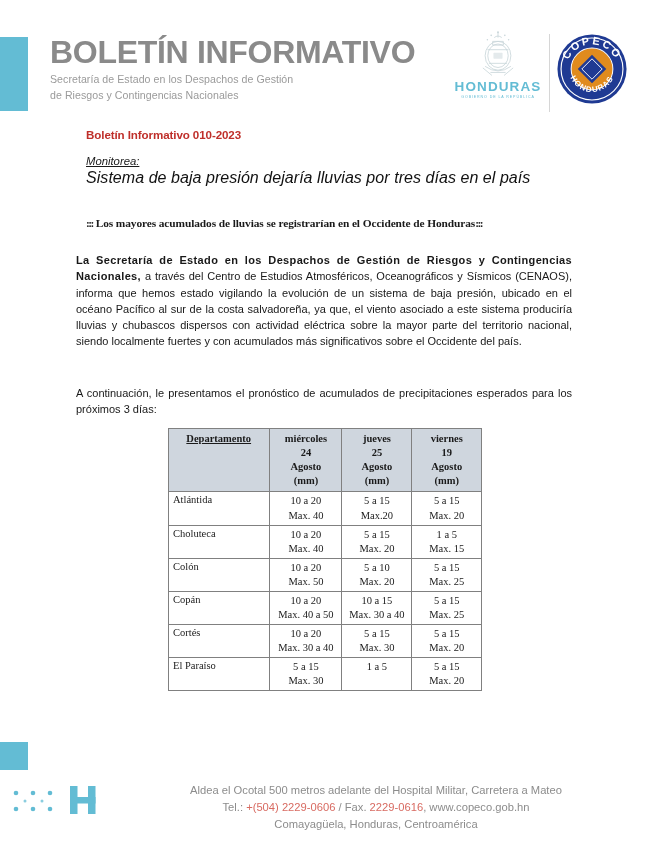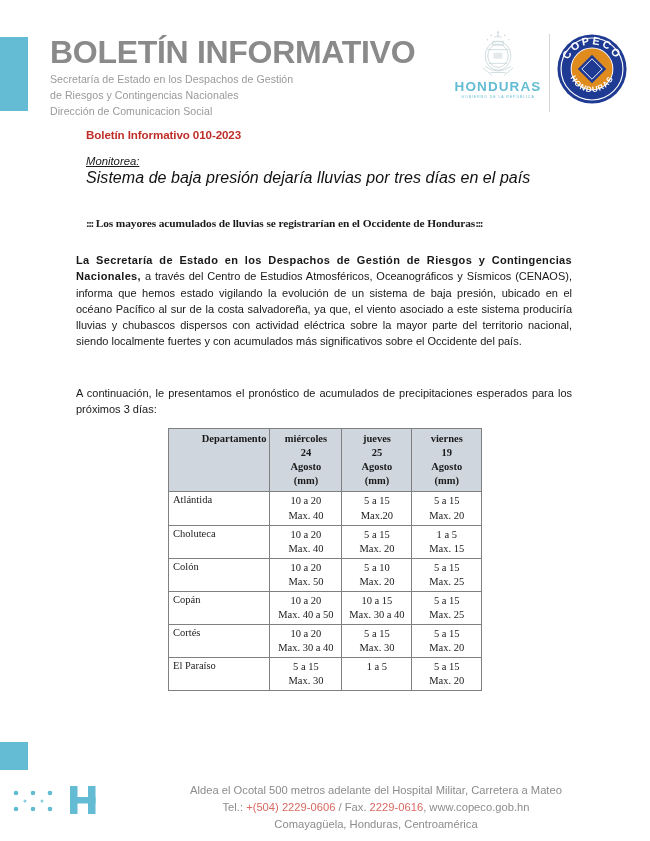--- a/index.html
+++ b/index.html
@@ -190,23 +190,24 @@
     vertical-align: top;
   }
   .fc-table thead th {
     background: #cfd6de;
     font-weight: bold;
     text-align: center;
     line-height: 1.32;
     padding: 3px 3px 4px 3px;
   }
   .fc-table thead th.dept-head {
-    text-align: right;
+    text-align: center;
     padding-left: 2px;
     vertical-align: top;
+    text-decoration: underline;
   }
   .fc-table tbody td.dept {
     text-align: left;
     width: 102px;
   }
   .fc-table tbody td.val {
     text-align: center;
     line-height: 1.34;
     width: 70px;
   }
@@ -238,21 +239,20 @@
 <div class="teal-bar-top"></div>
 <div class="teal-bar-bottom"></div>
 
 <div class="header">
 
   <div class="masthead">
     <div class="masthead-title">BOLETÍN INFORMATIVO</div>
     <div class="masthead-sub">
       <div>Secretaría de Estado en los Despachos de Gestión</div>
       <div>de Riesgos y Contingencias Nacionales</div>
-      <div>Dirección de Comunicacion Social</div>
     </div>
   </div>
 
   <div class="logos">
 
     <div class="logo-hn">
       <svg class="crest" viewBox="0 0 60 66">
         <g fill="none" stroke="#c9d6da" stroke-width="1.1">
           <ellipse cx="30" cy="34" rx="17" ry="19"></ellipse>
           <ellipse cx="30" cy="34" rx="13.5" ry="15.5"></ellipse>

